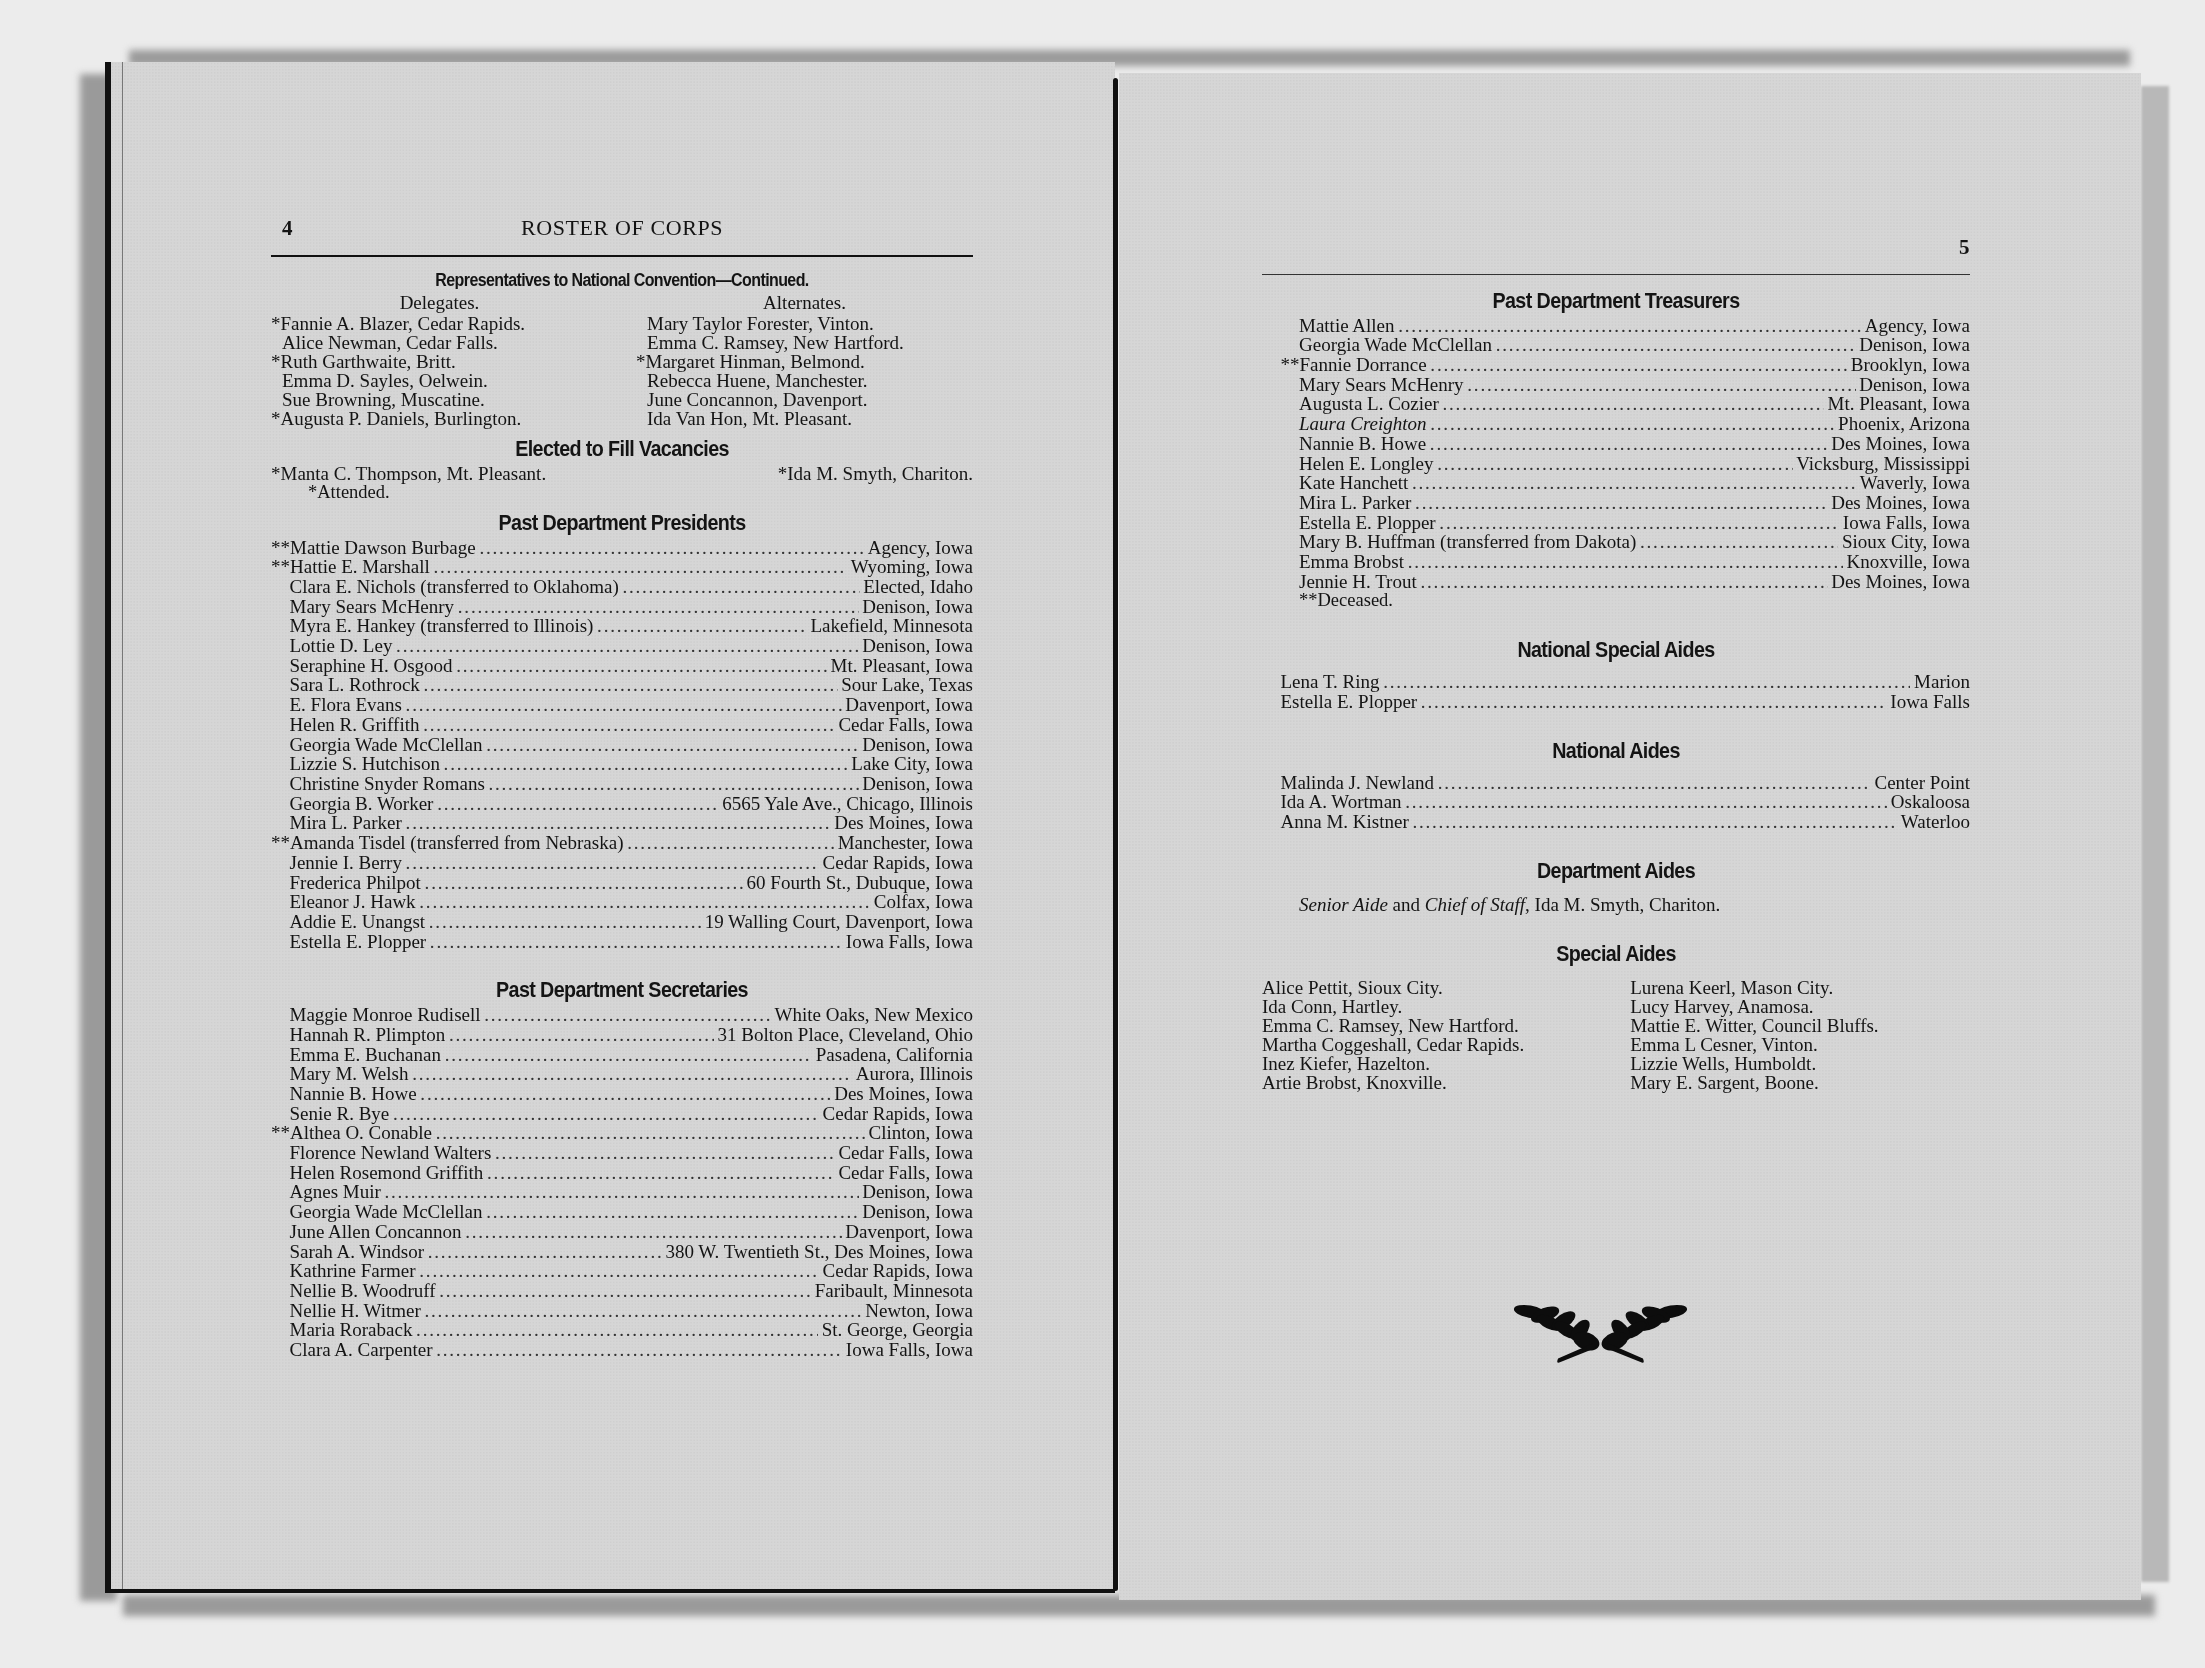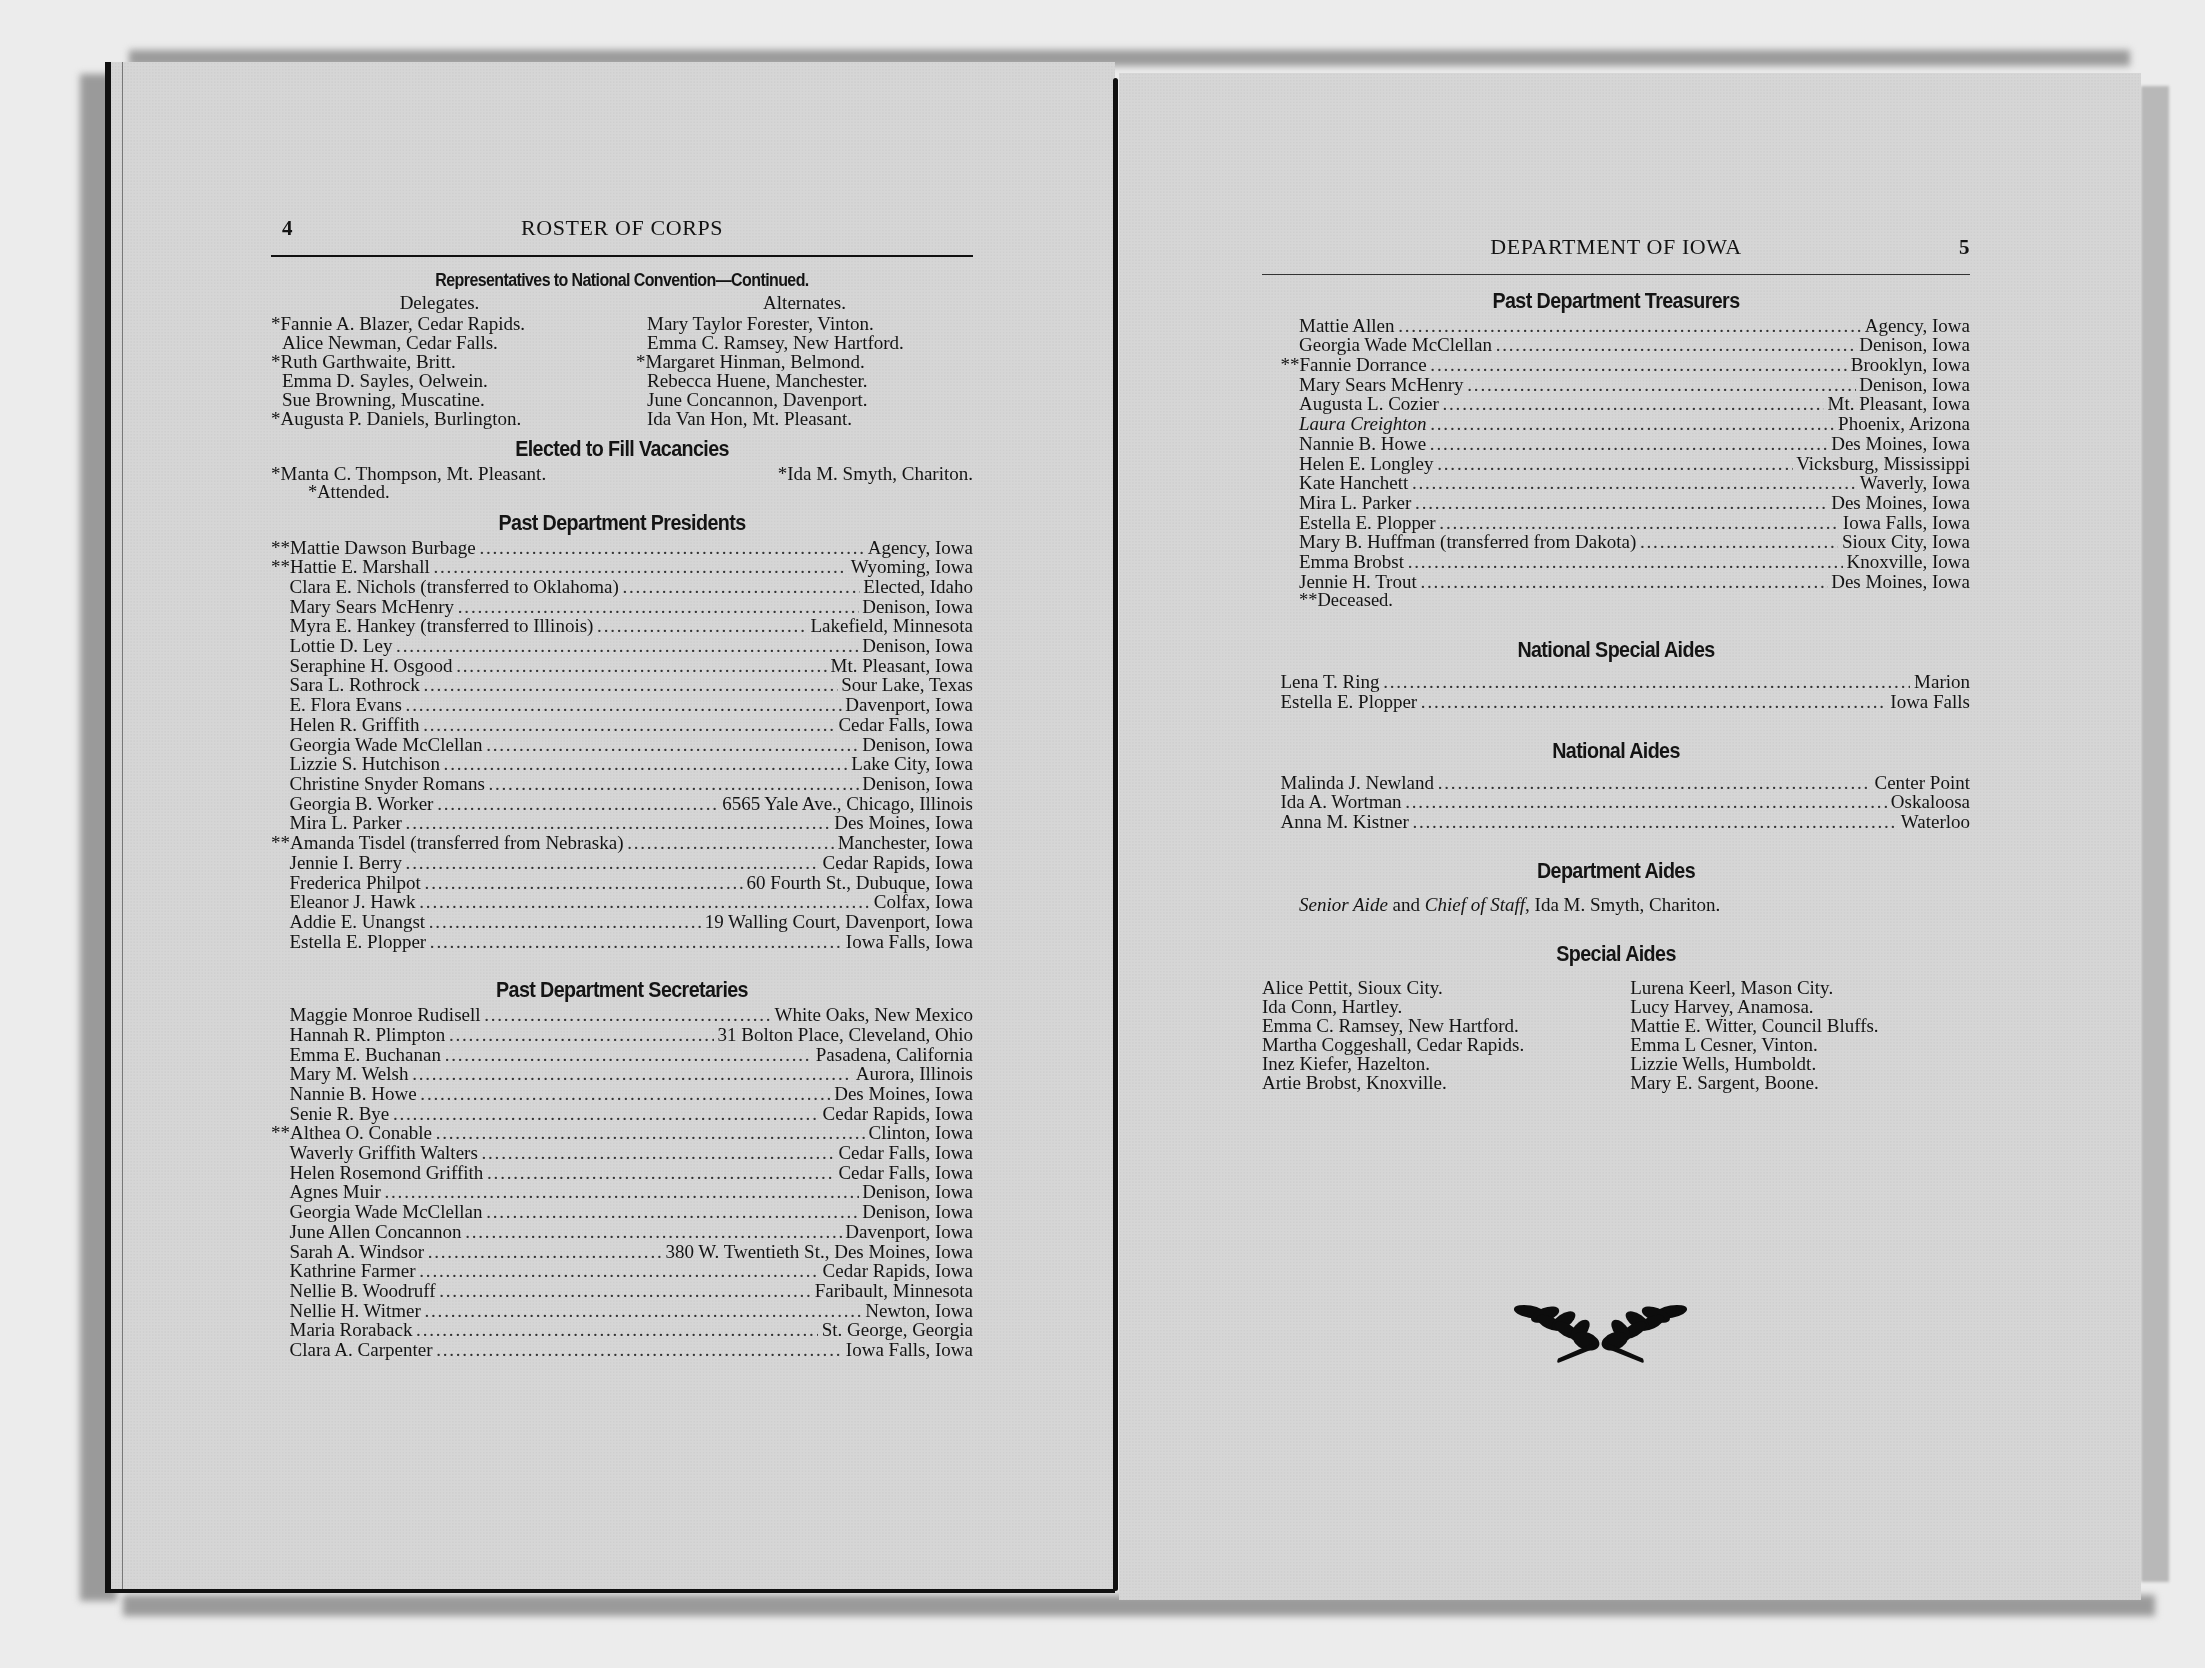--- a/index.html
+++ b/index.html
@@ -245,21 +245,21 @@
         <span class="name" style="padding-left: 18.5px;">Senie R. Bye</span>
         <span class="dots"></span>
         <span class="place">Cedar Rapids, Iowa</span>
       </div>
       <div class="entry">
         <span class="name">**Althea O. Conable</span>
         <span class="dots"></span>
         <span class="place">Clinton, Iowa</span>
       </div>
       <div class="entry">
-        <span class="name" style="padding-left: 18.5px;">Waverly Griffith Walters</span>
+        <span class="name" style="padding-left: 18.5px;">Florence Newland Walters</span>
         <span class="dots"></span>
         <span class="place">Cedar Falls, Iowa</span>
       </div>
       <div class="entry">
         <span class="name" style="padding-left: 18.5px;">Helen Rosemond Griffith</span>
         <span class="dots"></span>
         <span class="place">Cedar Falls, Iowa</span>
       </div>
       <div class="entry">
         <span class="name" style="padding-left: 18.5px;">Agnes Muir</span>
@@ -304,21 +304,20 @@
       <div class="entry">
         <span class="name" style="padding-left: 18.5px;">Clara A. Carpenter</span>
         <span class="dots"></span>
         <span class="place">Iowa Falls, Iowa</span>
       </div>
     </div>
 </div>
 
 <div class="content" id="right-content">
   <div class="running-head">
-    <span class="rtitle">DEPARTMENT OF IOWA</span>
     <span class="pno" style="right:0;">5</span>
   </div>
   <div class="rule thin"></div>
 
   <h2>Past Department Treasurers</h2>
   <div id="treasurers-list" style="padding-left:18.5px;">
       <div class="entry">
         <span class="name" style="padding-left: 18.5px;">Mattie Allen</span>
         <span class="dots"></span>
         <span class="place">Agency, Iowa</span>

